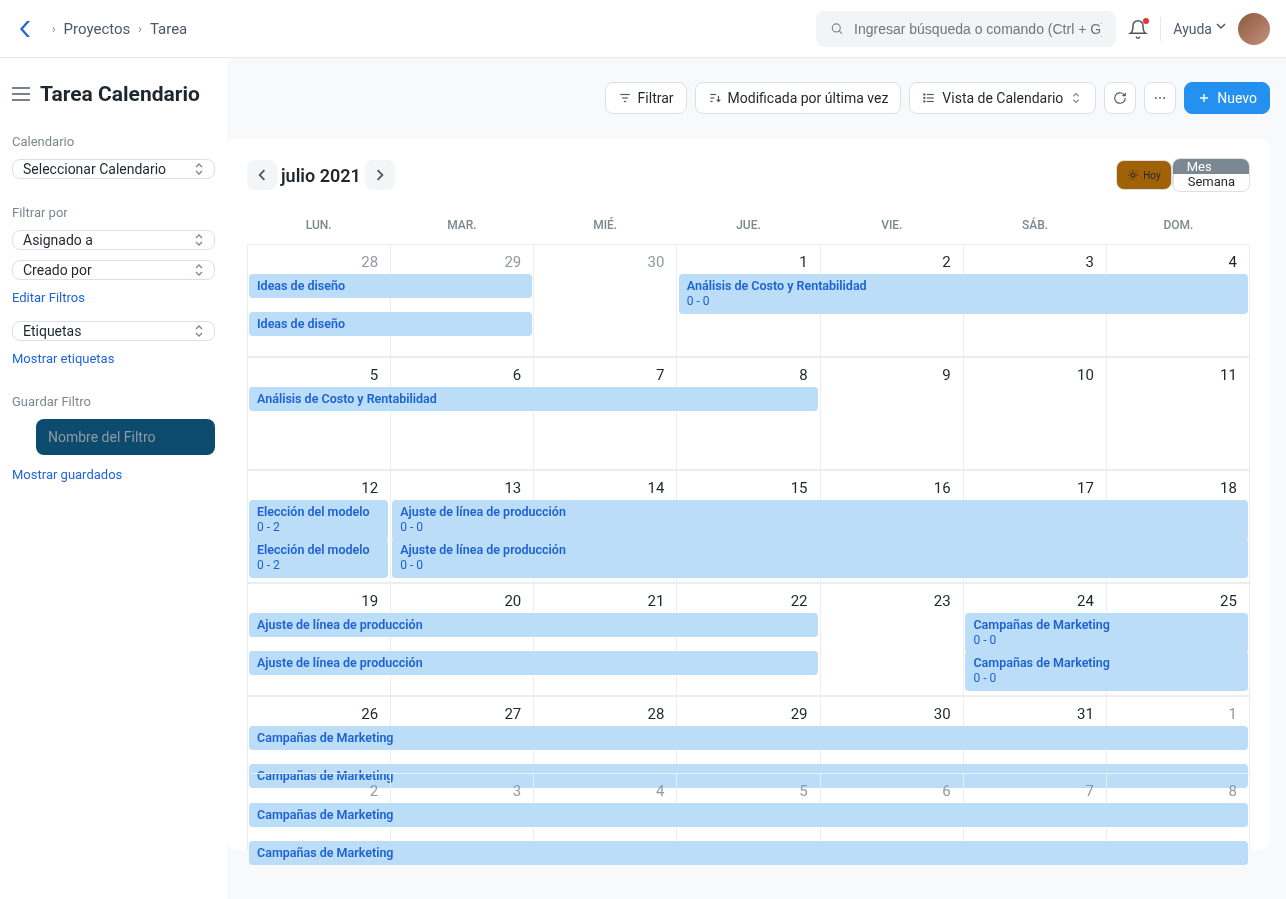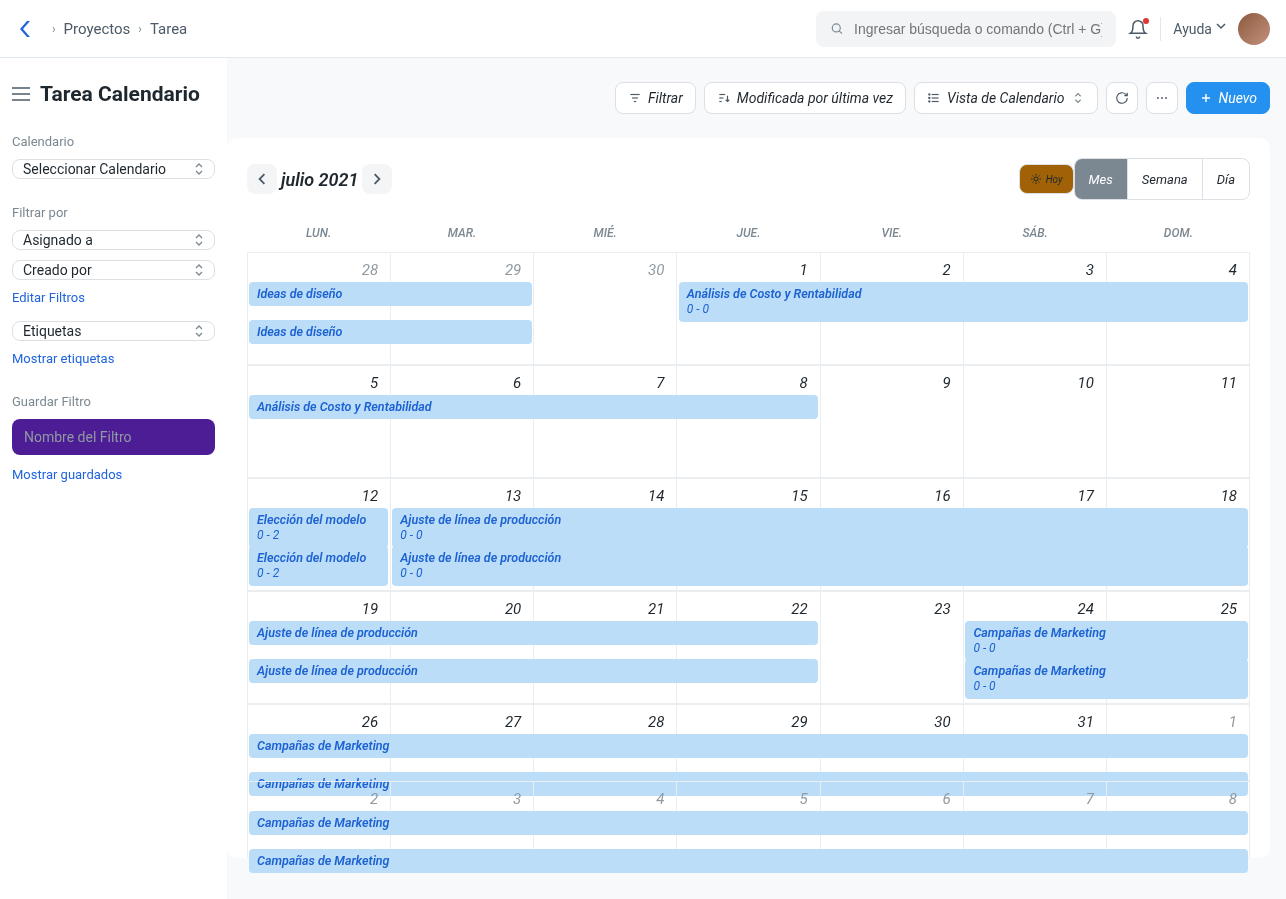--- a/index.html
+++ b/index.html
@@ -19,36 +19,36 @@
 
 .main { display: flex; }
 .sidebar { width: 227px; padding: 24px 12px 14px 12px; }
 .title-row { display: flex; align-items: center; gap: 10px; margin-bottom: 28px; }
 .hamburger { width: 18px; height: 14px; cursor: pointer; color: #4C5A67; }
 .page-title { font-size: 21px; font-weight: 700; }
 .section-label { font-size: 13px; color: #7C8891; margin-bottom: 10px; }
 .select { border: 1px solid #dce0e4; border-radius: 8px; height: 20px; display: flex; align-items: center; justify-content: space-between; padding: 0 10px; font-size: 14px; color: #1F272E; cursor: pointer; margin-bottom: 10px; background: #fff; }
 .updown { width: 10px; color: #7C8891; }
 .link { color: #1F63DD; font-size: 13px; cursor: pointer; margin-bottom: 16px; display: block; }
-.filter-name { background: #4c1d95; border-radius: 8px; height: 36px; padding: 0 12px; color: #9199A1; display: flex; align-items: center; font-size: 14px; margin-bottom: 12px; }
-
-.content { flex: 1; background: #F8F9FA; padding: 24px 16px 8px 0; min-height: calc(100vh - 58px); font-style: italic; }
+.filter-name { background: #0c4a6e; border-radius: 8px; height: 36px; padding: 0 12px; color: #9199A1; display: flex; align-items: center; font-size: 14px; margin-bottom: 12px; margin-left: 24px; }
+
+.content { flex: 1; background: #F8F9FA; padding: 24px 16px 8px 0; min-height: calc(100vh - 58px); }
 .toolbar { display: flex; align-items: center; gap: 8px; margin-bottom: 24px; }
 .btn { border: 1px solid #dce0e4; background: #fff; border-radius: 8px; height: 32px; display: inline-flex; align-items: center; gap: 6px; padding: 0 12px; font-size: 14px; color: #1F272E; cursor: pointer; }
 .btn svg { width: 14px; height: 14px; color: #4C5A67; }
 .btn-icon { width: 32px; padding: 0; justify-content: center; }
 .btn-primary { background: #2490EF; color: #fff; border-color: #2490EF; }
 .btn-primary svg { color: #fff; }
 
 .calendar-card { background: #fff; border-radius: 10px; padding: 20px 20px 0 20px; }
 .cal-header { display: flex; align-items: center; gap: 0; margin-bottom: 18px; }
 .nav-btn { width: 30px; height: 30px; border-radius: 8px; background: #F4F5F6; display: flex; align-items: center; justify-content: center; cursor: pointer; color: #4C5A67; }
 .month-label { font-size: 18px; font-weight: 600; margin: 0 4px; }
 .today-btn { border: 1px solid #dce0e4; border-radius: 8px; height: 30px; padding: 0 10px; display: flex; align-items: center; gap: 4px; font-size: 10px; cursor: pointer; background: #a16207; }
-.view-toggle { display: flex; border: 1px solid #dce0e4; border-radius: 8px; overflow: hidden; height: 42px; }
+.view-toggle { display: flex; border: 1px solid #dce0e4; border-radius: 8px; overflow: hidden; height: 34px; flex-direction: column; }
 .view-toggle div { padding: 0 14px; display: flex; align-items: center; font-size: 13px; cursor: pointer; border-left: 1px solid #dce0e4; }
 .view-toggle div:first-child { border-left: none; }
 .view-toggle .active { background: #7C8891; color: #fff; }
 
 .dow { display: grid; grid-template-columns: repeat(7, 1fr); }
 .dow div { text-align: center; font-size: 12px; color: #7C8891; font-weight: 500; padding: 8px 0 12px; }
 
 .grid { display: grid; grid-template-columns: repeat(7, 1fr); border-top: 1px solid #EBEEF0; border-left: 1px solid #EBEEF0; position: relative; }
 .cell { border-right: 1px solid #EBEEF0; border-bottom: 1px solid #EBEEF0; min-height: 112px; position: relative; }
 .cell.short { min-height: 76px; }

